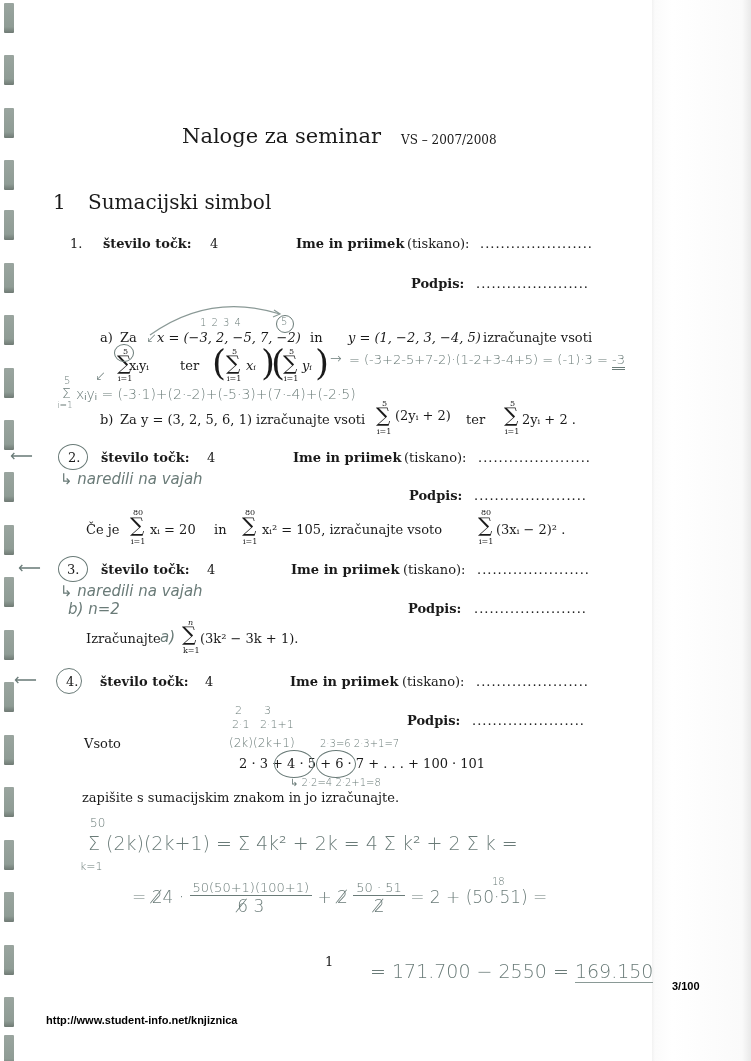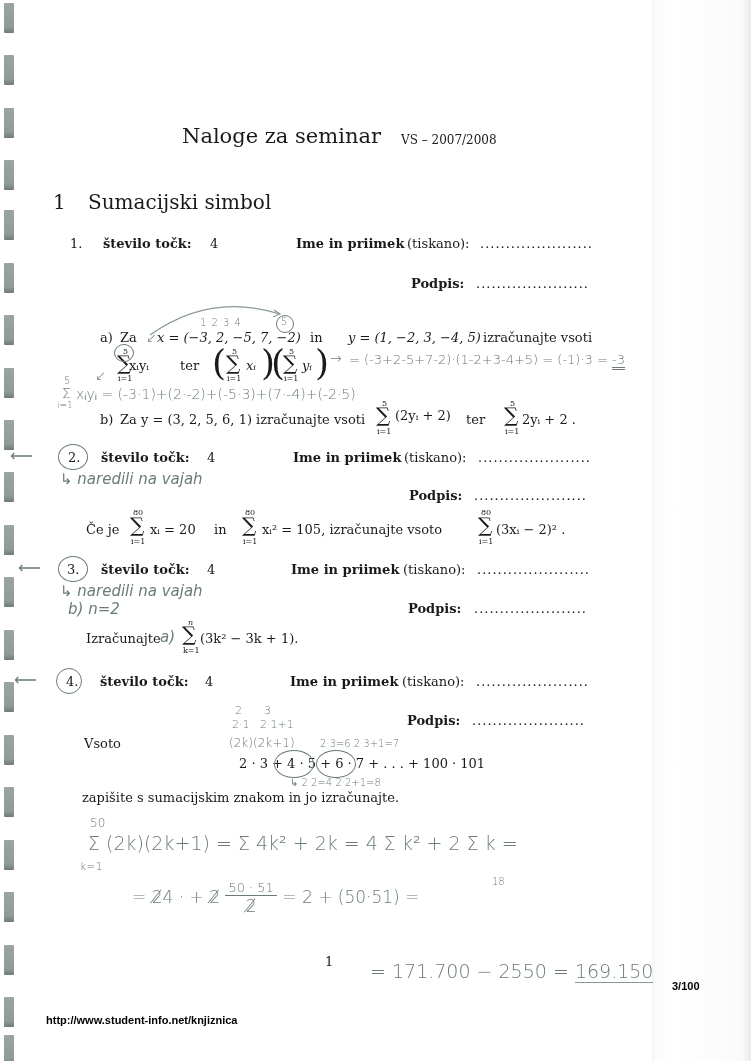--- a/index.html
+++ b/index.html
@@ -227,20 +227,21 @@
   <div class="abs hand" style="left:290px; top:777px; font-size:10px;">↳ 2·2=4   2·2+1=8</div>
 </div>
 
 <div>
   <div class="abs hand" style="left:90px; top:816px; font-size:12px;">50</div>
   <div class="abs hand" style="left:88px; top:832px; font-size:19px;">Σ (2k)(2k+1) = Σ 4k² + 2k = 4 Σ k² + 2 Σ k =</div>
   <div class="abs hand" style="left:80px; top:860px; font-size:11px;">k=1</div>
 
   <div class="abs hand" style="left:132px; top:880px; font-size:17px;">
     <span>= 2̸4 ·</span>
+    <span class="frac"><span class="num" style="font-size:13px;">50(50+1)(100+1)</span><span class="den">6̸ 3</span></span>
     <span>+ 2̸</span>
     <span class="frac"><span class="num" style="font-size:13px;">50 · 51</span><span class="den">2̸</span></span>
     <span>= 2</span>
     <span>+ (50·51) =</span>
   </div>
   <div class="abs hand" style="left:492px; top:876px; font-size:10px;">18</div>
 
   <div class="abs hand" style="left:370px; top:960px; font-size:19px;">
     <span>= 171.700 − 2550 = </span><span style="border-bottom:1px solid #8a9996;">169.150</span>
   </div>

